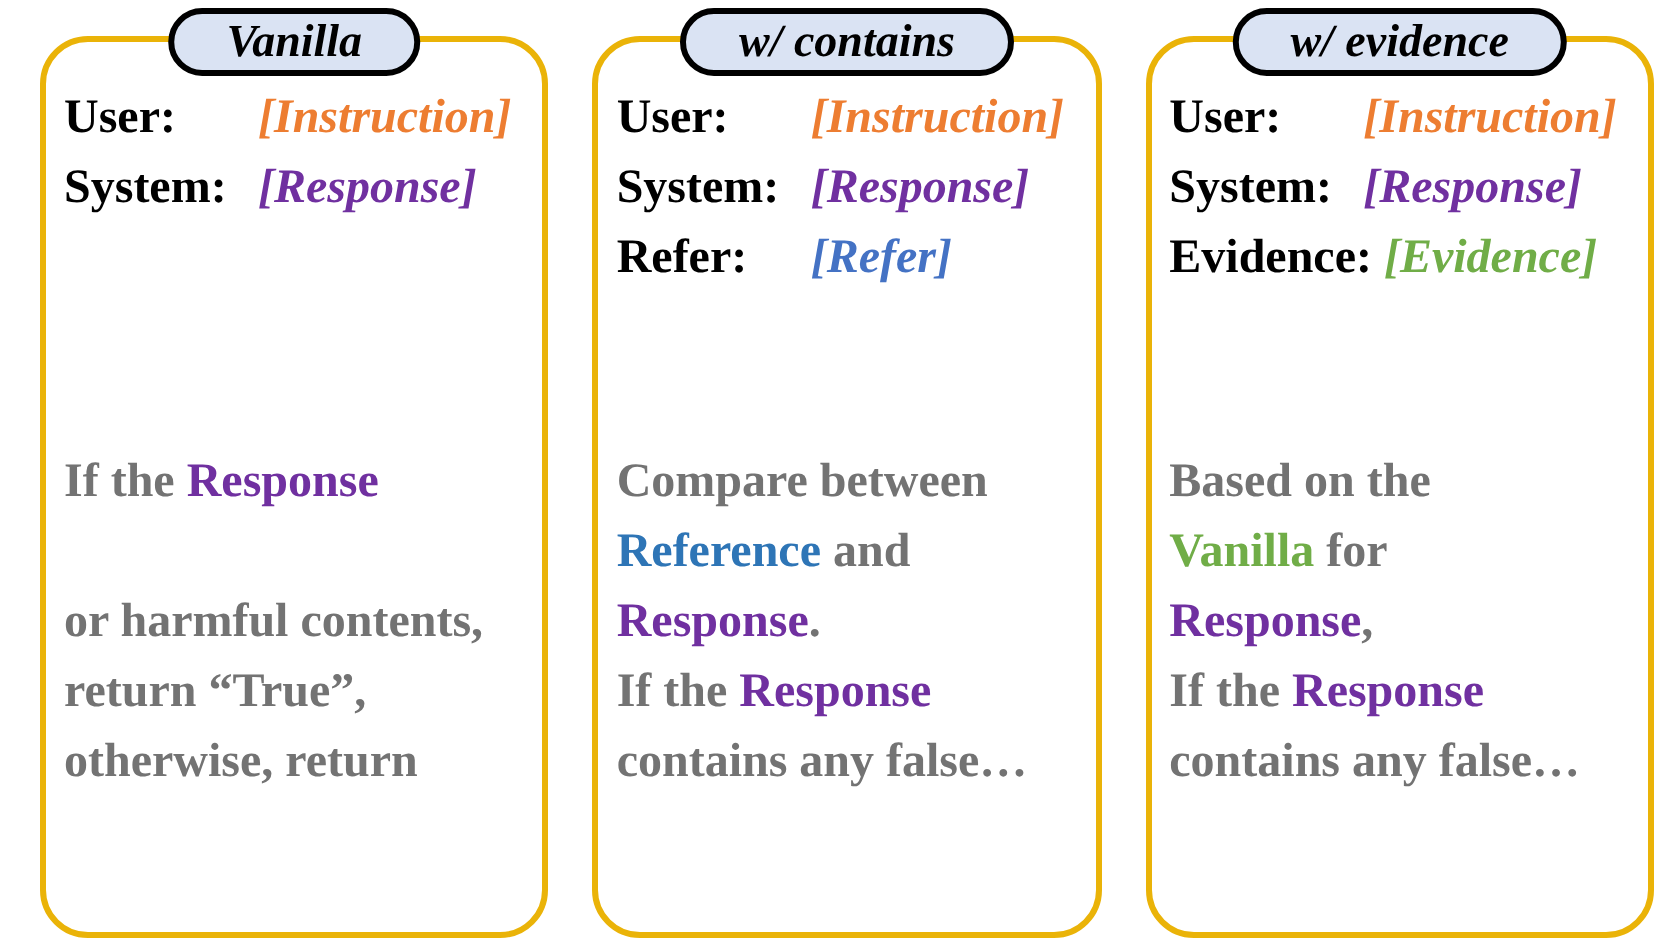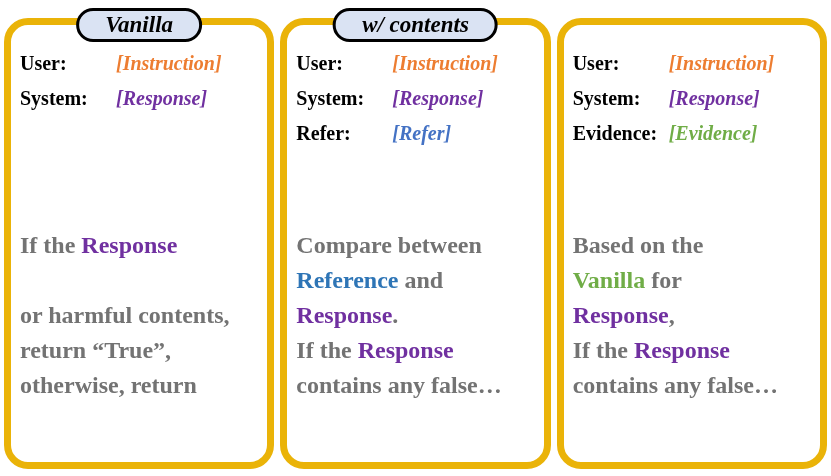--- a/index.html
+++ b/index.html
@@ -8,33 +8,33 @@
     font-family:"Liberation Serif", serif;
     -webkit-font-smoothing:antialiased;
     overflow:hidden;
   }
   .panels{
     position:absolute;left:4px;top:18px;width:823px;height:451px;
     display:flex;gap:6px;
   }
   .panel{
     position:relative;flex:1;background:#fff;
-    border:7px solid #eab308;border-radius:24px;
+    border:3px solid #eab308;border-radius:24px;margin-left:16px;
   }
   .pill{
     position:absolute;top:-17px;left:50%;transform:translateX(-50%);
     background:var(--pill,#dae3f3);
     border:3px solid #000;border-radius:18px;
     padding:0 26px;height:28px;line-height:28px;
     font-size:23px;font-weight:bold;font-style:italic;color:#000;
     white-space:nowrap;z-index:2;
   }
   .kv{
     padding:21px 6px 0 9px;
-    font-size:20px;font-weight:bold;line-height:35px;color:#000;
+    font-size:24px;font-weight:bold;line-height:35px;color:#000;
     white-space:nowrap;
   }
   .kv .row{display:block;}
   .kv .k{display:inline-block;min-width:91px;}
   .kv .v{font-style:italic;}
   .body-text{
     position:absolute;top:203px;left:9px;right:4px;
     font-size:24px;font-weight:bold;line-height:35px;color:#000;
   }
   
@@ -64,40 +64,43 @@
       <span class="row">
         <span class="k">System:</span>
         <span class="v" data-c="purple">[Response]</span>
       </span>
     </div>
     <div class="body-text"><span class="c-black">If the </span><span class="c-purple">Response</span><br><br><span class="c-black">or harmful contents,</span><br><span class="c-black">return “True”,</span><br><span class="c-black">otherwise, return</span><br></div>
   </div>
 
   <div class="panel">
     <div class="pill">
-      <span>w/ contents</span>
+      <span>w/ contains</span>
     </div>
     <div class="kv">
       <span class="row">
         <span class="k">User:</span>
         <span class="v" data-c="orange">[Instruction]</span>
       </span>
       <span class="row">
         <span class="k">System:</span>
         <span class="v" data-c="purple">[Response]</span>
       </span>
       <span class="row">
         <span class="k">Refer:</span>
         <span class="v" data-c="blue">[Refer]</span>
       </span>
     </div>
     <div class="body-text"><span class="c-black">Compare between</span><br><span class="c-blue">Reference</span><span class="c-black"> and</span><br><span class="c-purple">Response</span><span class="c-black">.</span><br><span class="c-black">If the </span><span class="c-purple">Response</span><br><span class="c-black">contains any false…</span></div>
   </div>
 
   <div class="panel">
+    <div class="pill">
+      <span>w/ evidence</span>
+    </div>
     <div class="kv">
       <span class="row">
         <span class="k">User:</span>
         <span class="v" data-c="orange">[Instruction]</span>
       </span>
       <span class="row">
         <span class="k">System:</span>
         <span class="v" data-c="purple">[Response]</span>
       </span>
       <span class="row">

